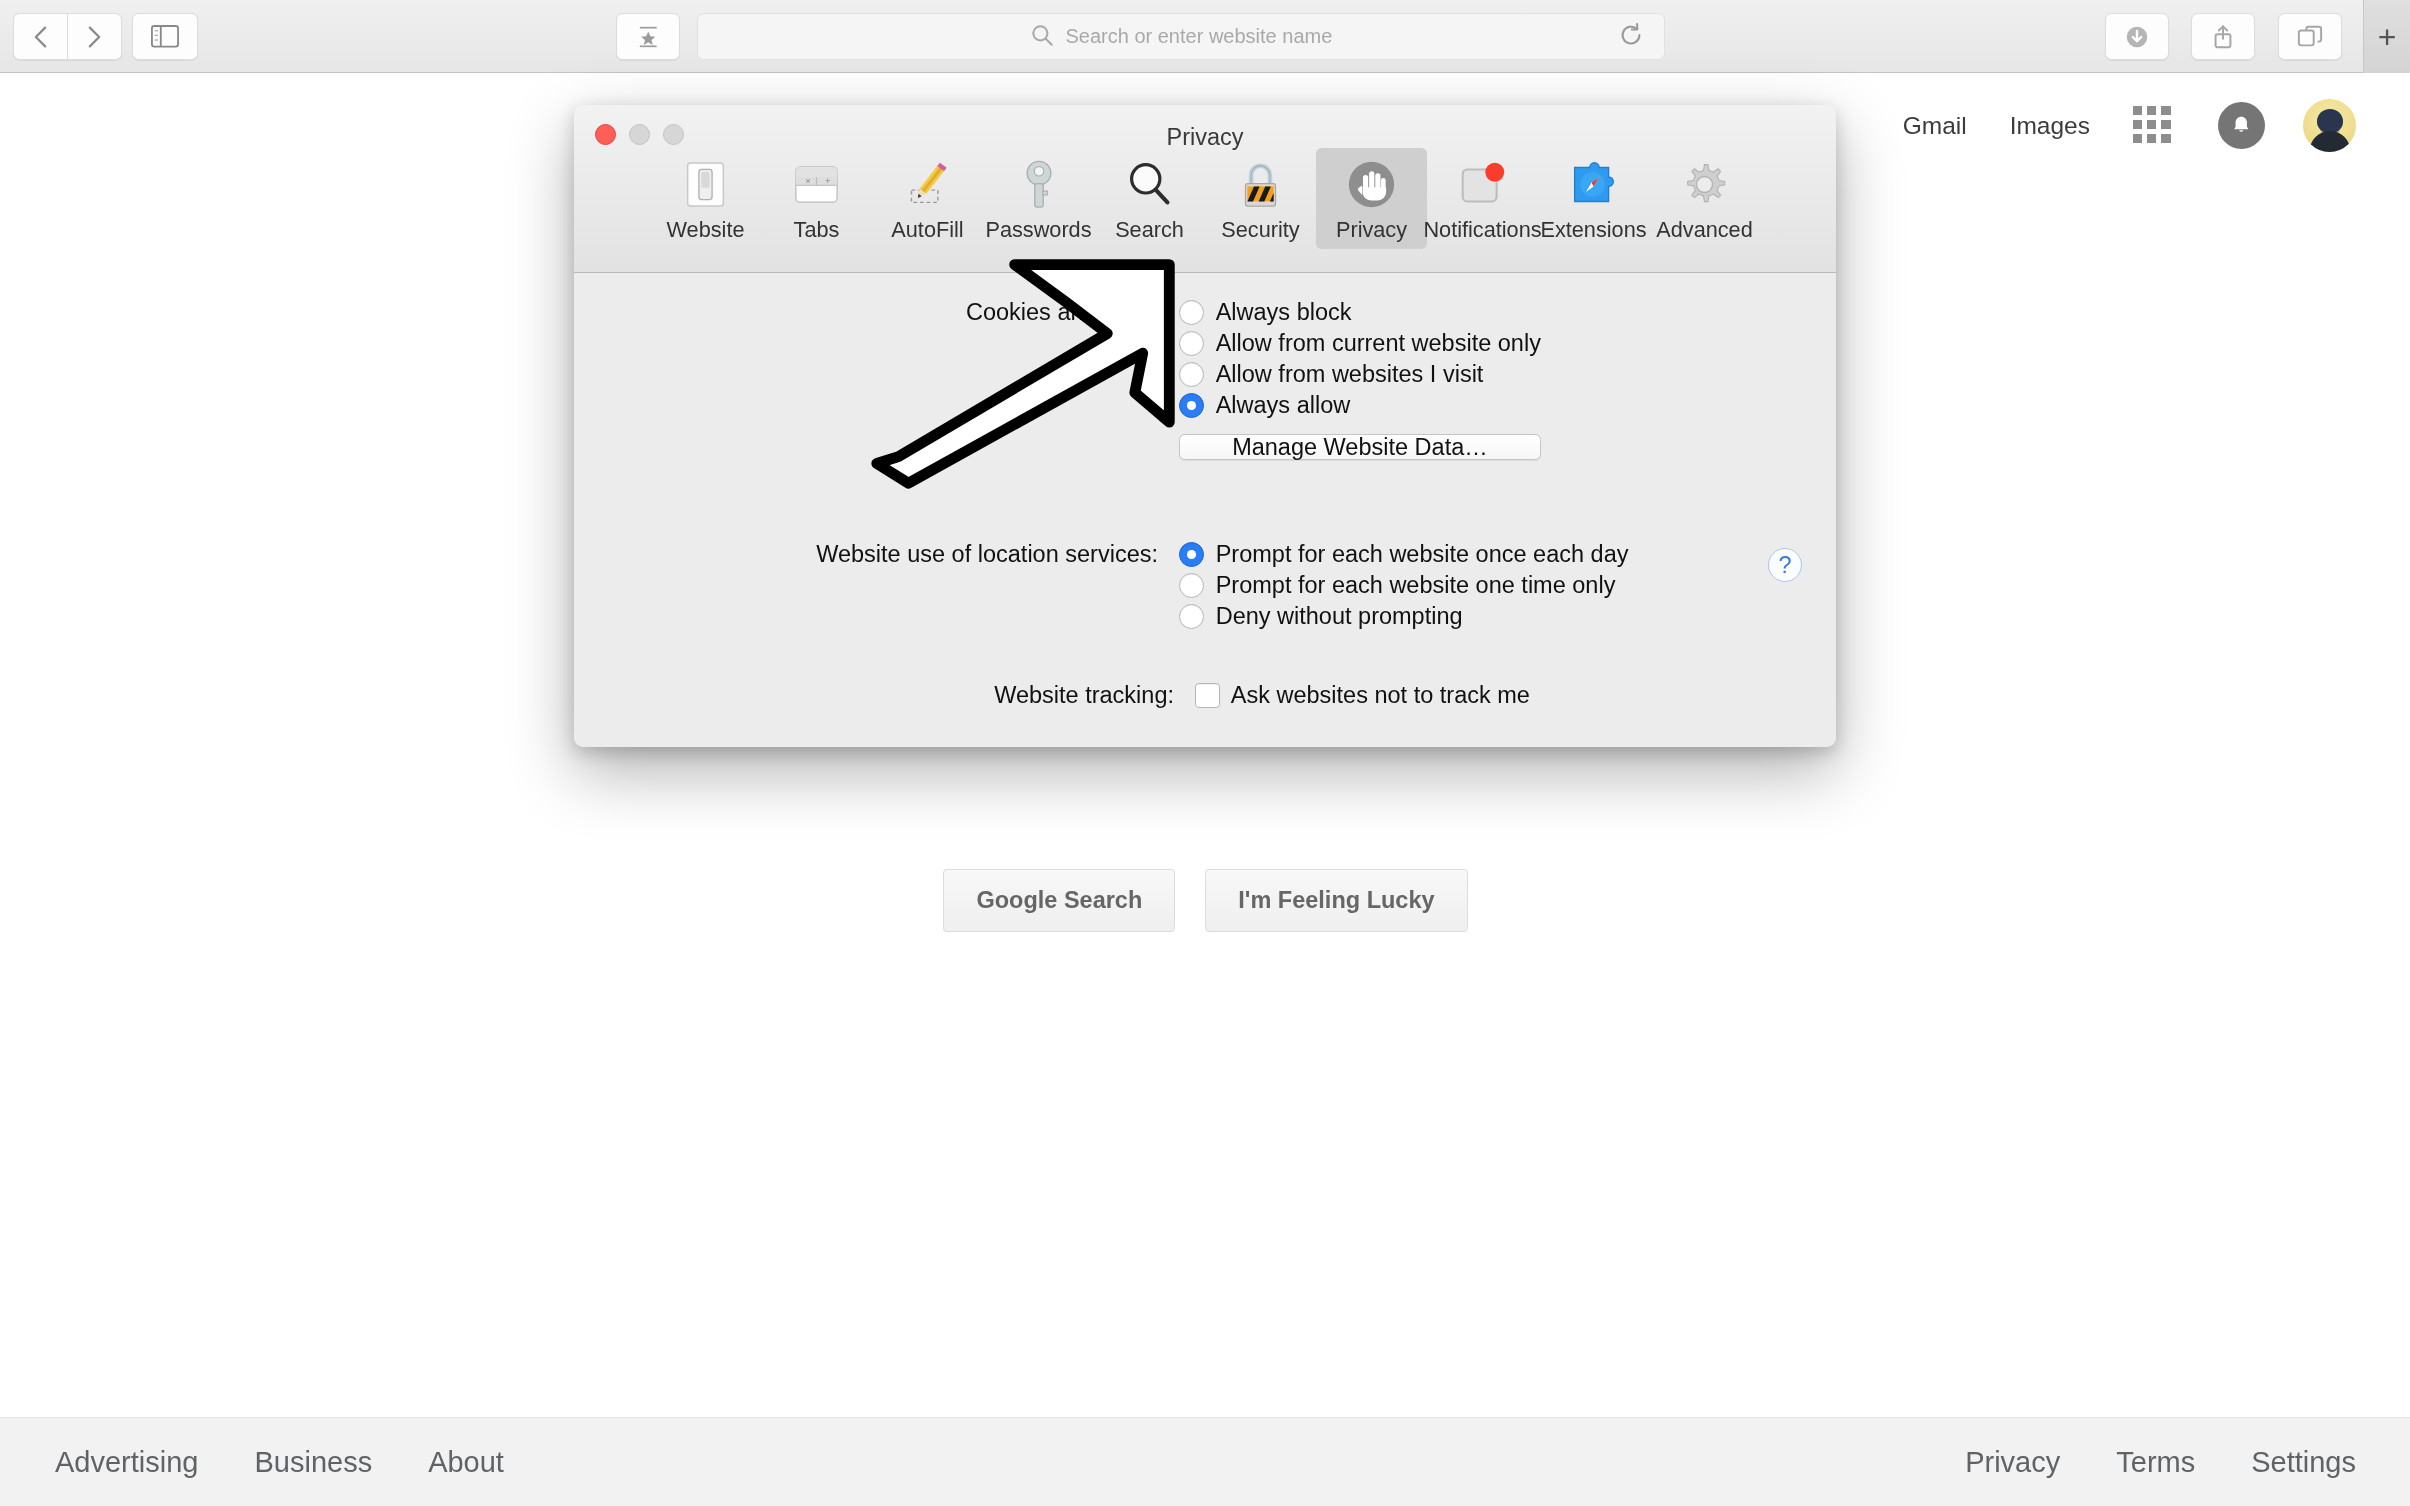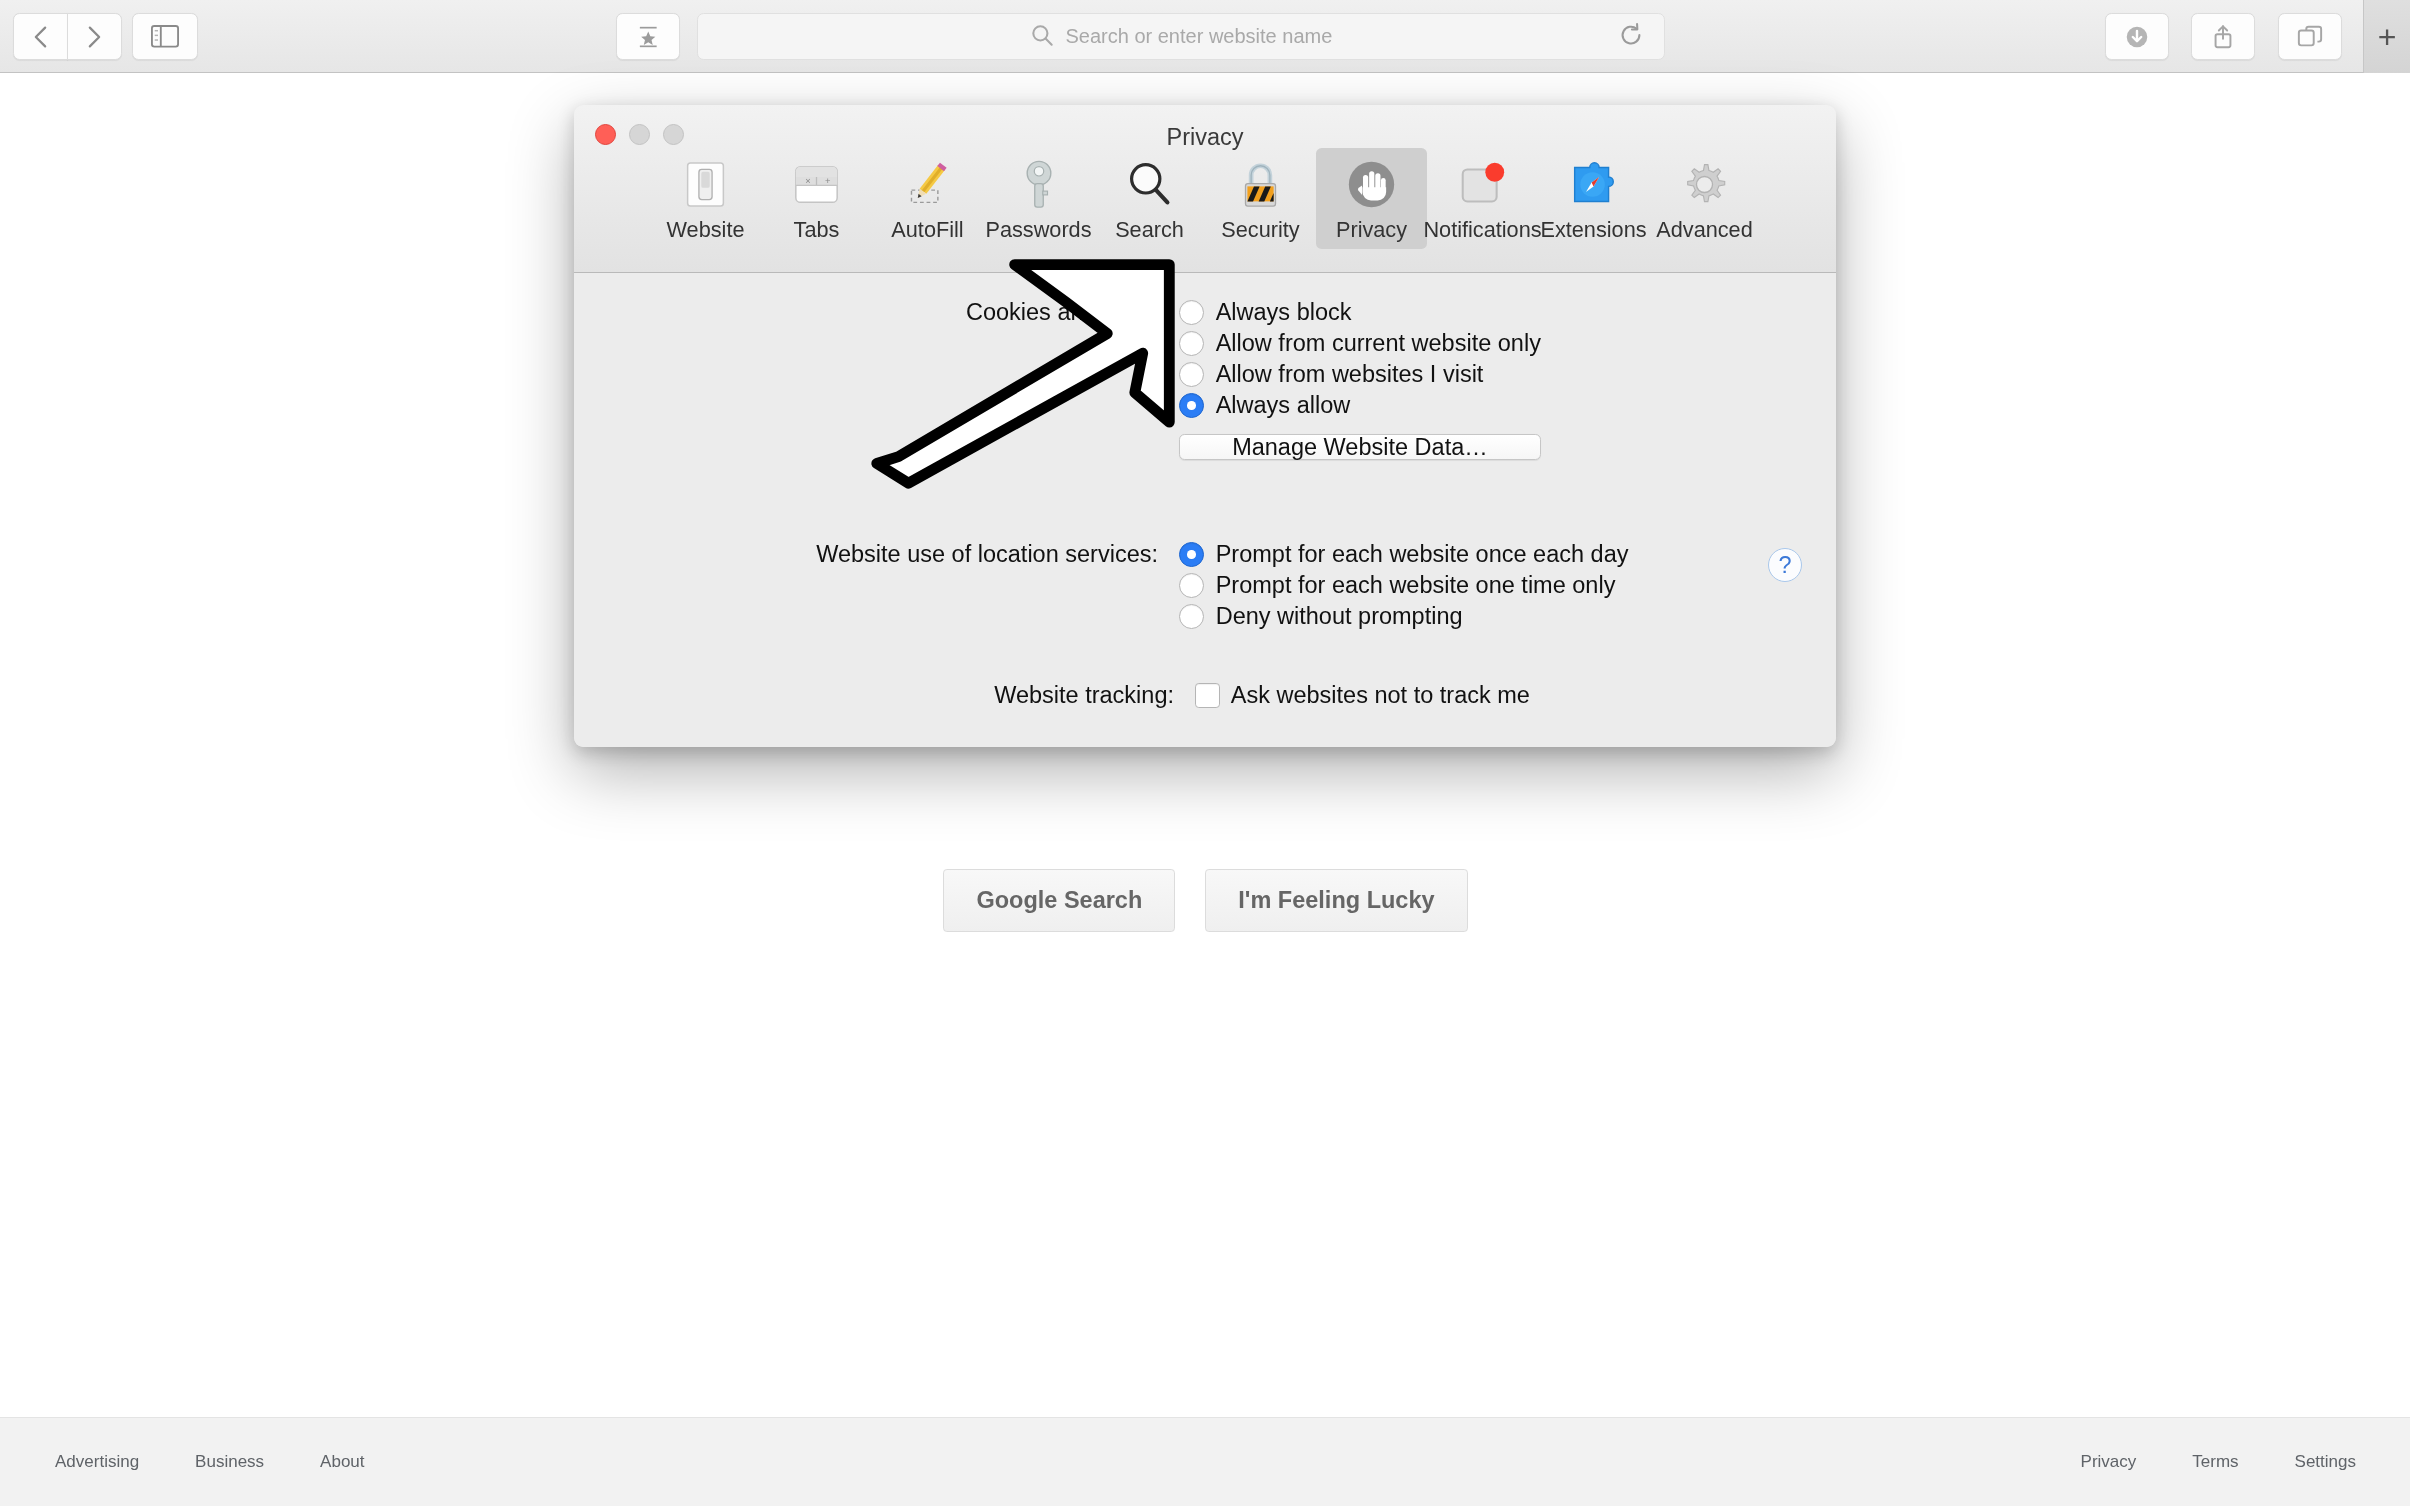--- a/index.html
+++ b/index.html
@@ -127,21 +127,21 @@
   
   #google-footer {
     position: absolute; left: 0; bottom: 0;
     width: 2411px; height: 89px;
     background: #f2f2f2;
     border-top: 0.9px solid #e4e4e4;
     display: flex; align-items: center;
   }
   #footer-left { position:absolute; left: 55px; display:flex; gap: 56px; }
   #footer-right { position:absolute; right: 55px; display:flex; gap: 56px; }
-  .footer-link { color: #5f6368; font-size: 17px; text-decoration:none; }
+  .footer-link { color: #5f6368; font-size: 29px; text-decoration:none; }
 
   
   #prefs-window {
     position: absolute;
     left: 574px; top: 105px;
     width: 1262px; height: 642px;
     border-radius: 9.4px;
     background: #ececec;
     box-shadow: 0 24.5px 66px rgba(0,0,0,.30), 0 5.6px 17px rgba(0,0,0,.18);
     overflow: hidden;
@@ -336,20 +336,46 @@
     </span>
   </div>
 
   <div id="newtab-btn">
     <span>+</span>
   </div>
 </div>
 
 <div id="google-page">
 
+  <div id="google-topnav">
+    <a class="gnav-link">Gmail</a>
+    <a class="gnav-link">Images</a>
+    <div id="apps-grid">
+      <i></i>
+        <i></i>
+        <i></i>
+        <i></i>
+        <i></i>
+        <i></i>
+        <i></i>
+        <i></i>
+        <i></i>
+    </div>
+    <div id="bell-badge">
+      <svg width="24.5" height="24.5" viewBox="0 0 26 26">
+        <path d="M13 4 C9.4 4 7 6.6 7 10 v4.6 l-1.6 2.6 h15.2 L19 14.6 V10 C19 6.6 16.6 4 13 4 z" fill="#fff"></path>
+        <path d="M10.8 18.4 a2.3 2.3 0 0 0 4.4 0 z" fill="#fff"></path>
+      </svg>
+    </div>
+    <div id="avatar">
+      <div class="face"></div>
+      <div class="head"></div>
+      <div class="body"></div>
+    </div>
+  </div>
 
   <div id="google-buttons">
     <div class="g-btn">Google Search</div>
     <div class="g-btn">I'm Feeling Lucky</div>
   </div>
 
   <div id="google-footer">
     <div id="footer-left">
       <a class="footer-link">Advertising</a>
       <a class="footer-link">Business</a>

